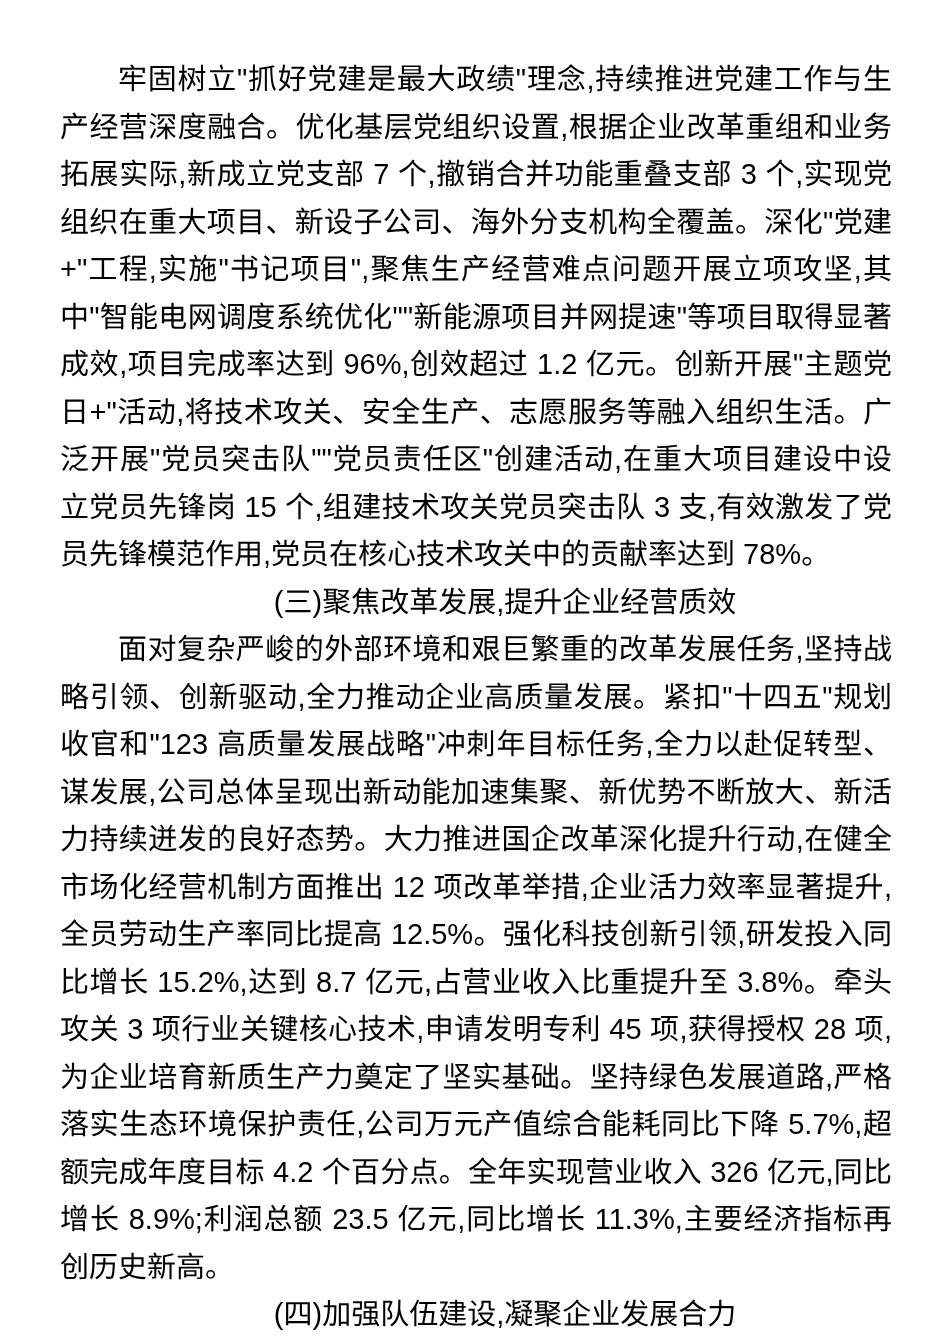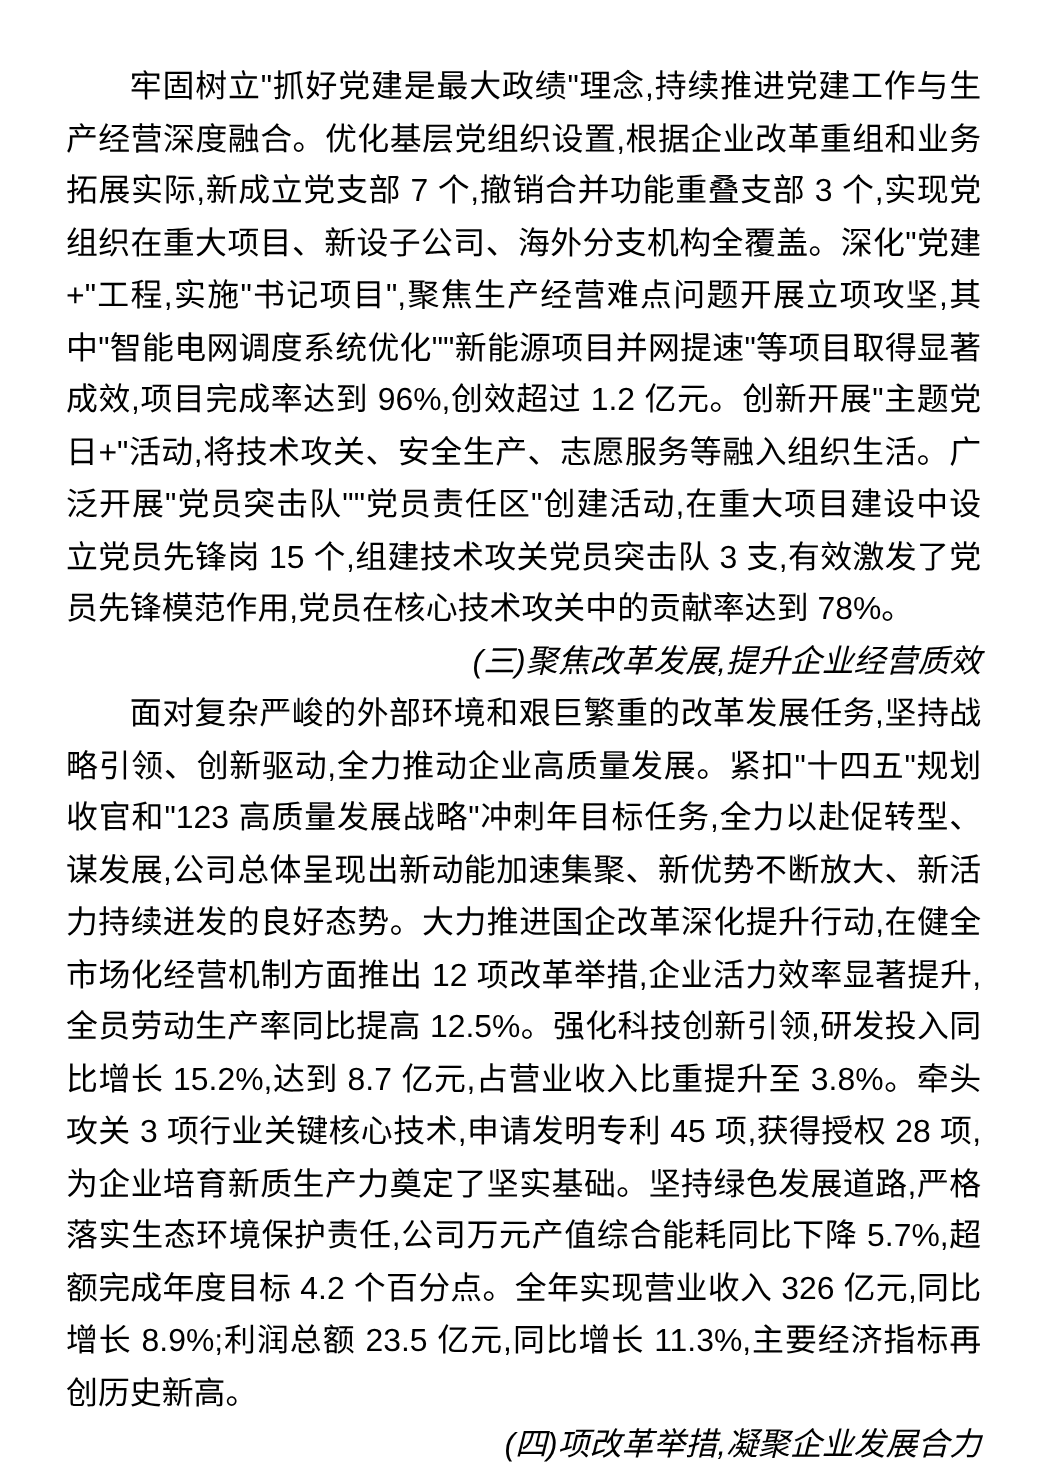--- a/index.html
+++ b/index.html
@@ -46,36 +46,35 @@
     word-break: break-all;
     overflow-wrap: anywhere;
     white-space: normal;
   }
 
   
   .heading {
     margin: 0;
     font-size: 29px;
     line-height: 47.5px;
-    text-align: right;
+    text-align: center;
     text-indent: 2em;
     font-weight: normal;
     letter-spacing: 0;
     word-break: break-all;
-    font-style: italic;
   }
 </style>
 </head>
 <body>
 
 <div class="page">
   <div class="textblock">
 
     <p class="para">牢固树立"抓好党建是最大政绩"理念,持续推进党建工作与生产经营深度融合。优化基层党组织设置,根据企业改革重组和业务拓展实际,新成立党支部 7 个,撤销合并功能重叠支部 3 个,实现党组织在重大项目、新设子公司、海外分支机构全覆盖。深化"党建+"工程,实施"书记项目",聚焦生产经营难点问题开展立项攻坚,其中"智能电网调度系统优化""新能源项目并网提速"等项目取得显著成效,项目完成率达到 96%,创效超过 1.2 亿元。创新开展"主题党日+"活动,将技术攻关、安全生产、志愿服务等融入组织生活。广泛开展"党员突击队""党员责任区"创建活动,在重大项目建设中设立党员先锋岗 15 个,组建技术攻关党员突击队 3 支,有效激发了党员先锋模范作用,党员在核心技术攻关中的贡献率达到 78%。</p>
 
     <p class="heading">(三)聚焦改革发展,提升企业经营质效</p>
 
     <p class="para">面对复杂严峻的外部环境和艰巨繁重的改革发展任务,坚持战略引领、创新驱动,全力推动企业高质量发展。紧扣"十四五"规划收官和"123 高质量发展战略"冲刺年目标任务,全力以赴促转型、谋发展,公司总体呈现出新动能加速集聚、新优势不断放大、新活力持续迸发的良好态势。大力推进国企改革深化提升行动,在健全市场化经营机制方面推出 12 项改革举措,企业活力效率显著提升,全员劳动生产率同比提高 12.5%。强化科技创新引领,研发投入同比增长 15.2%,达到 8.7 亿元,占营业收入比重提升至 3.8%。牵头攻关 3 项行业关键核心技术,申请发明专利 45 项,获得授权 28 项,为企业培育新质生产力奠定了坚实基础。坚持绿色发展道路,严格落实生态环境保护责任,公司万元产值综合能耗同比下降 5.7%,超额完成年度目标 4.2 个百分点。全年实现营业收入 326 亿元,同比增长 8.9%;利润总额 23.5 亿元,同比增长 11.3%,主要经济指标再创历史新高。</p>
 
-    <p class="heading">(四)项改革举措,凝聚企业发展合力</p>
+    <p class="heading">(四)加强队伍建设,凝聚企业发展合力</p>
 
   </div>
 </div>
 
 </body></html>

